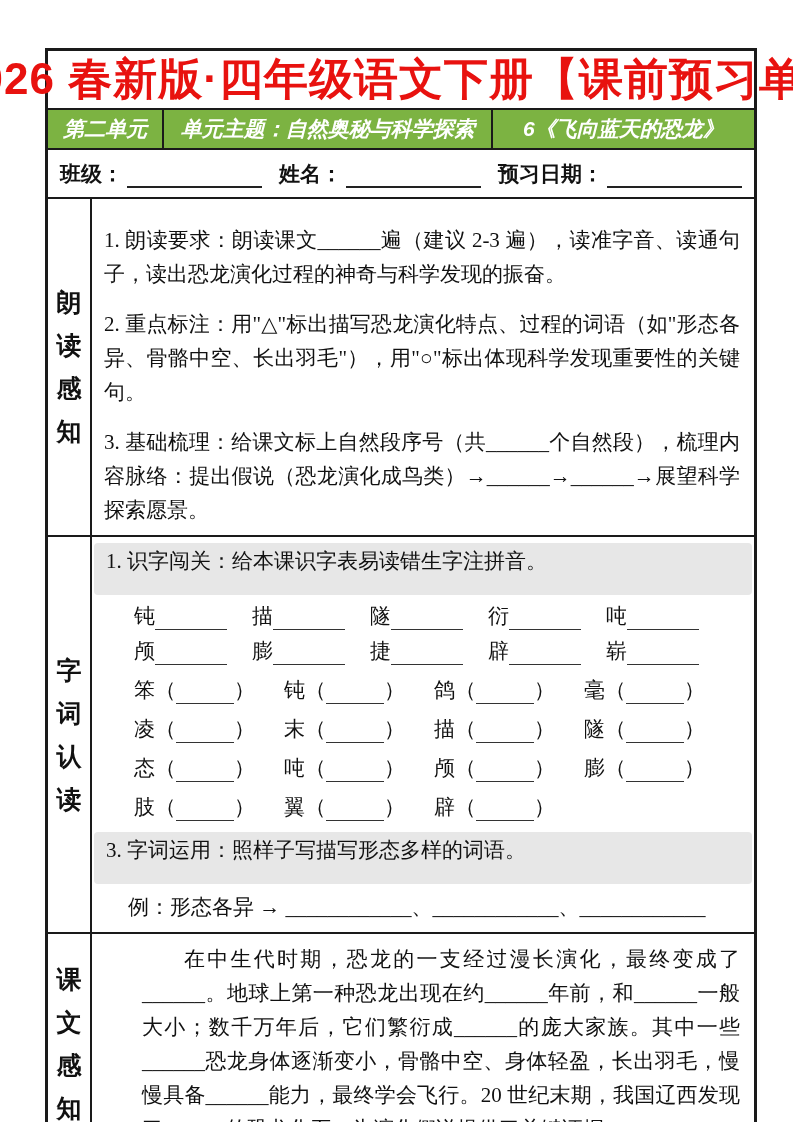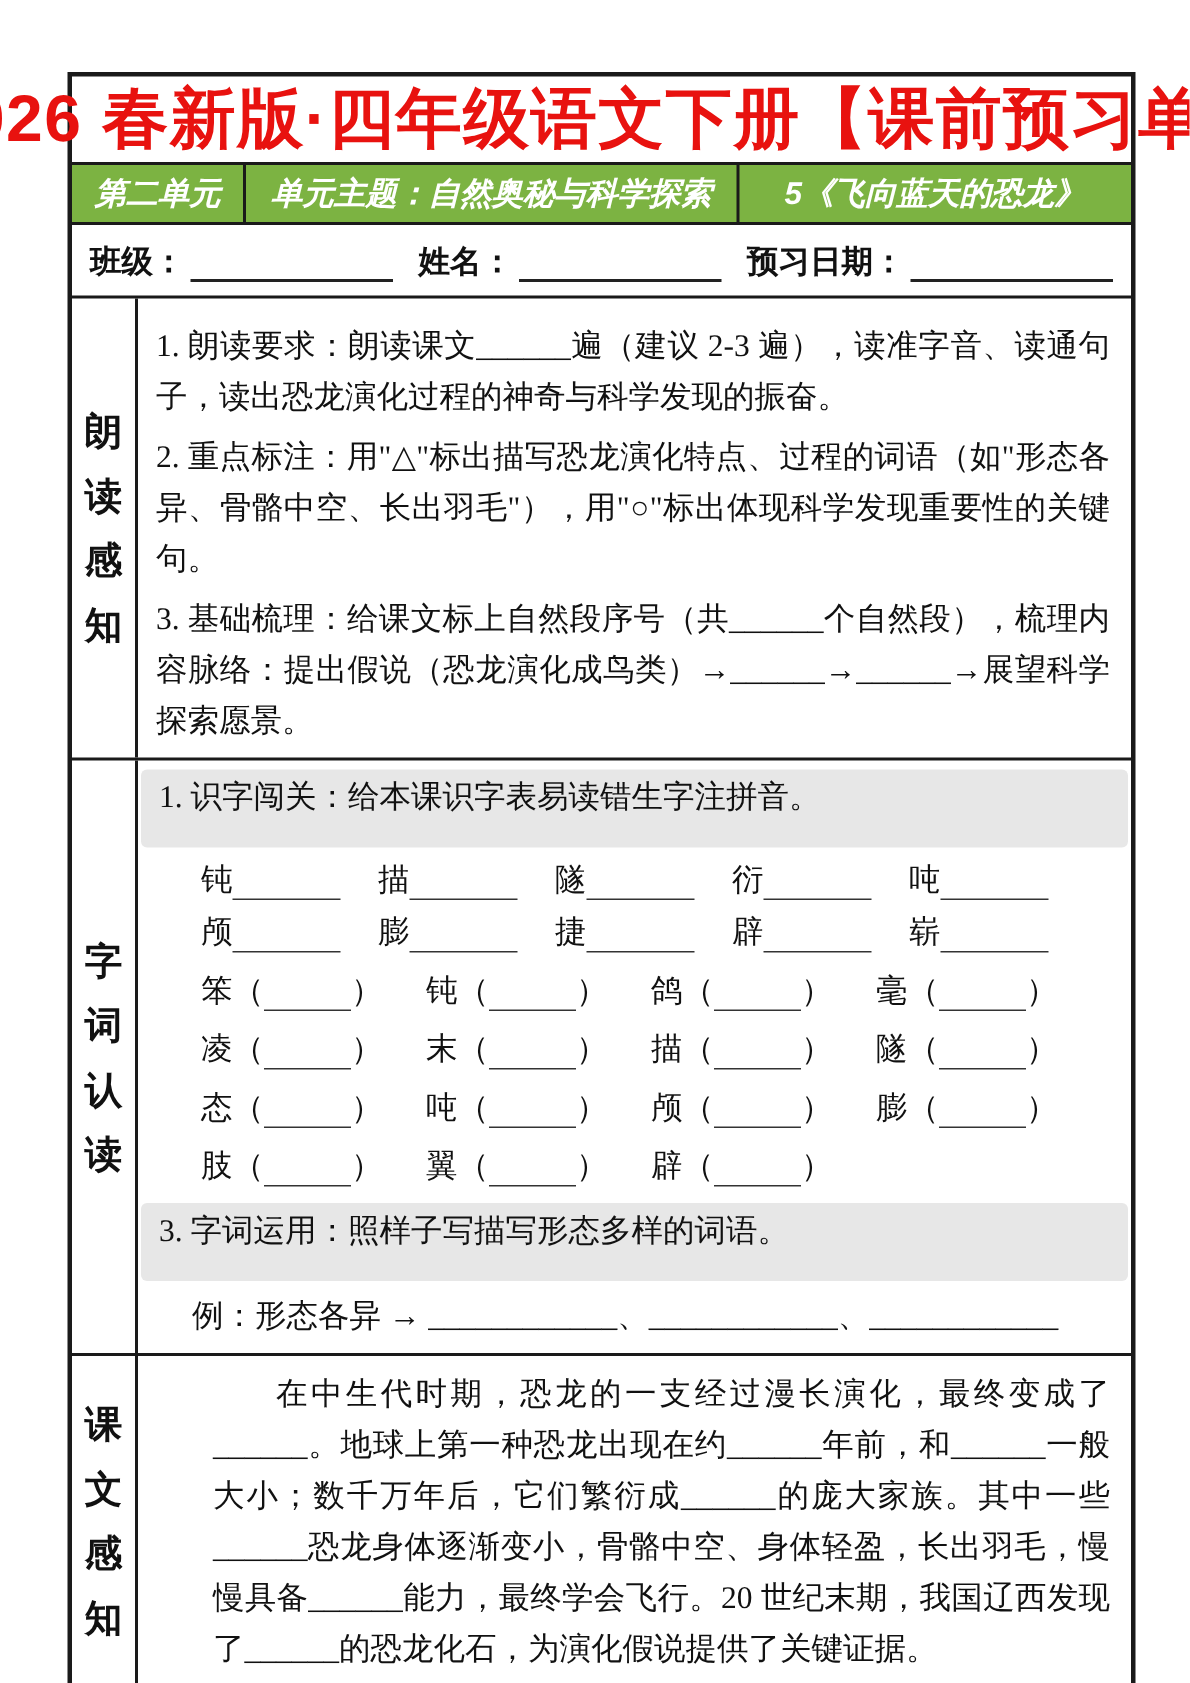--- a/index.html
+++ b/index.html
@@ -41,21 +41,21 @@
   .section:last-child{border-bottom:none;}
   .section-label{width:42px;border-right:2px solid #1a1a1a;display:flex;
                  flex-direction:column;align-items:center;justify-content:center;
                  gap:10px;font-family:"Liberation Sans","DejaVu Sans",sans-serif;
                  font-weight:bold;font-size:25px;flex-shrink:0;}
   .section-content{flex:1;box-sizing:border-box;font-size:21px;}
 
   
   .sec-reading{min-height:288px;}
   .sec-reading .section-content{padding:8px 14px 6px 12px;}
-  .read-item{margin:6px 0 2px 0;line-height:34px;text-align:justify;}
+  .read-item{margin:16px 0 2px 0;line-height:34px;text-align:justify;}
 
   
   .sec-words{min-height:365px;}
   .sec-words .section-content{padding:4px 0 6px 0;}
   .gray-title{background:var(--highlight-gray,#e7e7e7);border-radius:4px;
               padding:4px 10px 20px 12px;line-height:28px;margin:2px 2px;}
   .py-row{display:flex;padding-left:42px;margin:7px 0;}
   .py-cell{width:118px;display:flex;align-items:flex-end;}
   .u-line{display:inline-block;height:24px;border-bottom:1.5px solid #333;}
   .py-cell .u-line{width:72px;}
@@ -75,21 +75,21 @@
 <div class="page">
   <div class="sheet">
 
     <div class="title-row">
       <h1>2026 春新版·四年级语文下册【课前预习单】</h1>
     </div>
 
     <div class="unit-bar">
       <div class="cell cell-unit">第二单元</div>
       <div class="cell cell-theme">单元主题：自然奥秘与科学探索</div>
-      <div class="cell cell-lesson">5《飞向蓝天的恐龙》</div>
+      <div class="cell cell-lesson">6《飞向蓝天的恐龙》</div>
     </div>
 
     <div class="info-row">
       <div class="info-group">
         <span>班级：</span>
         <span class="u-blank"></span>
       </div>
       <div class="info-group">
         <span>姓名：</span>
         <span class="u-blank"></span>

